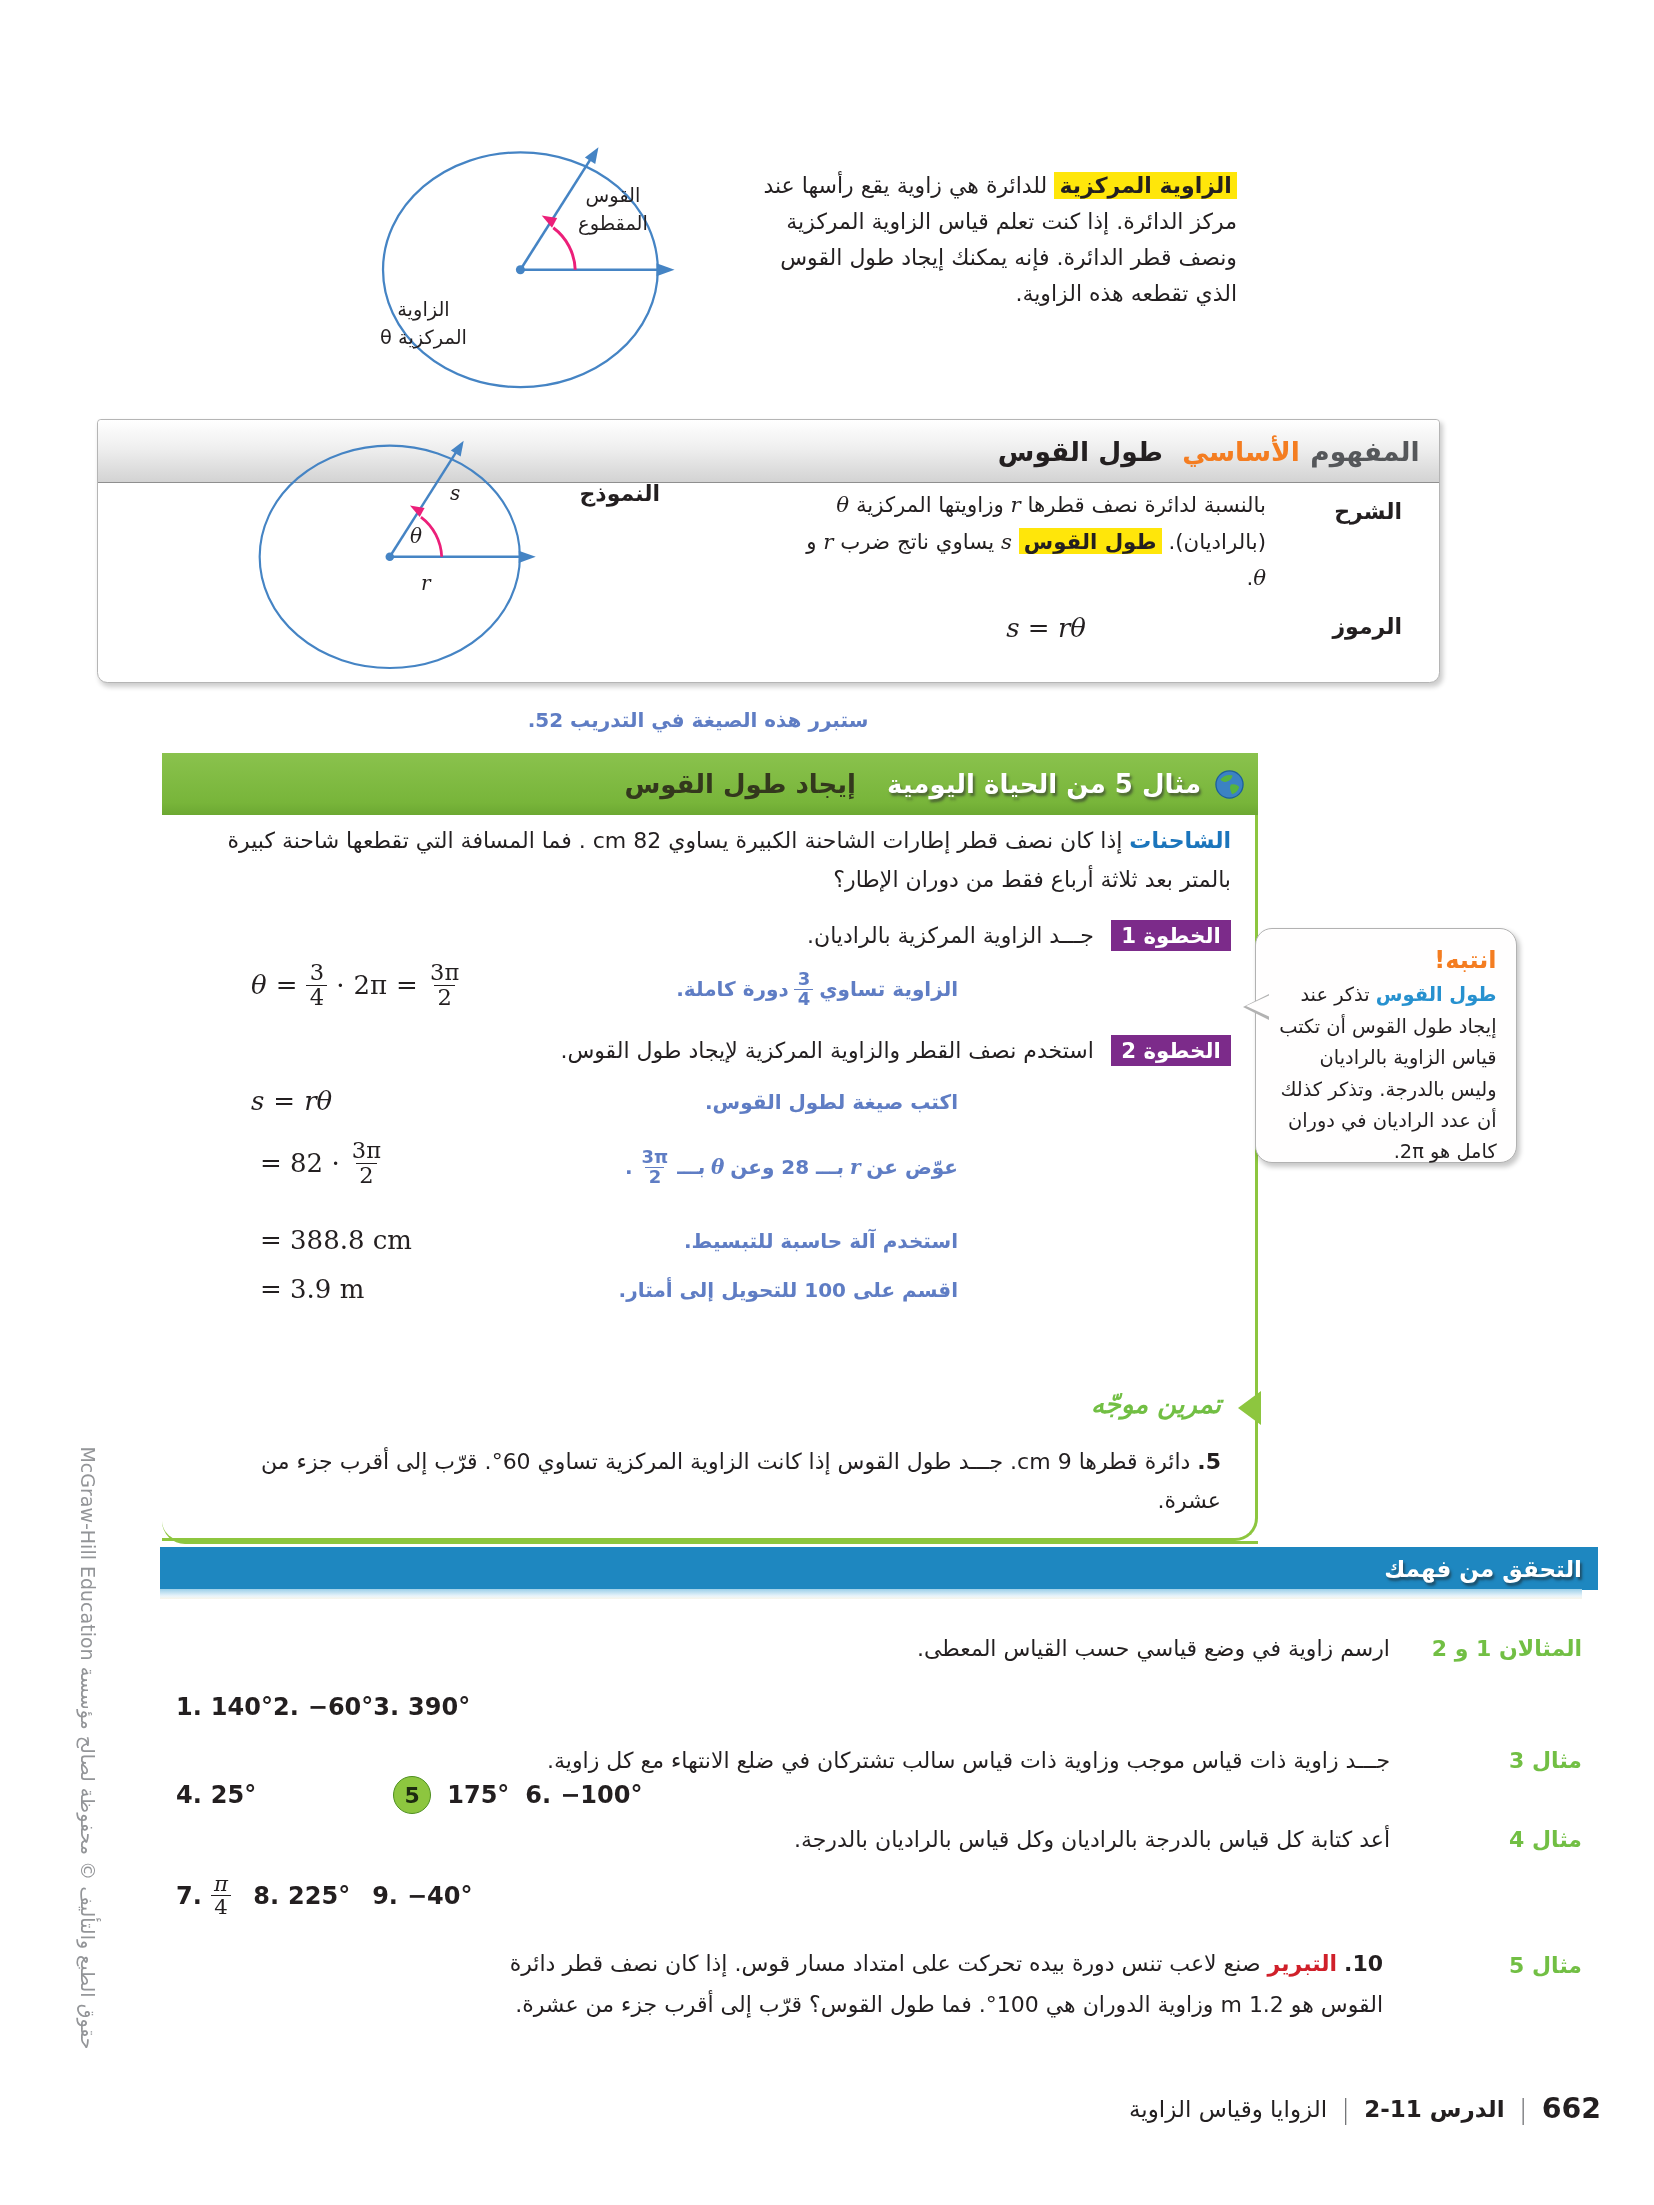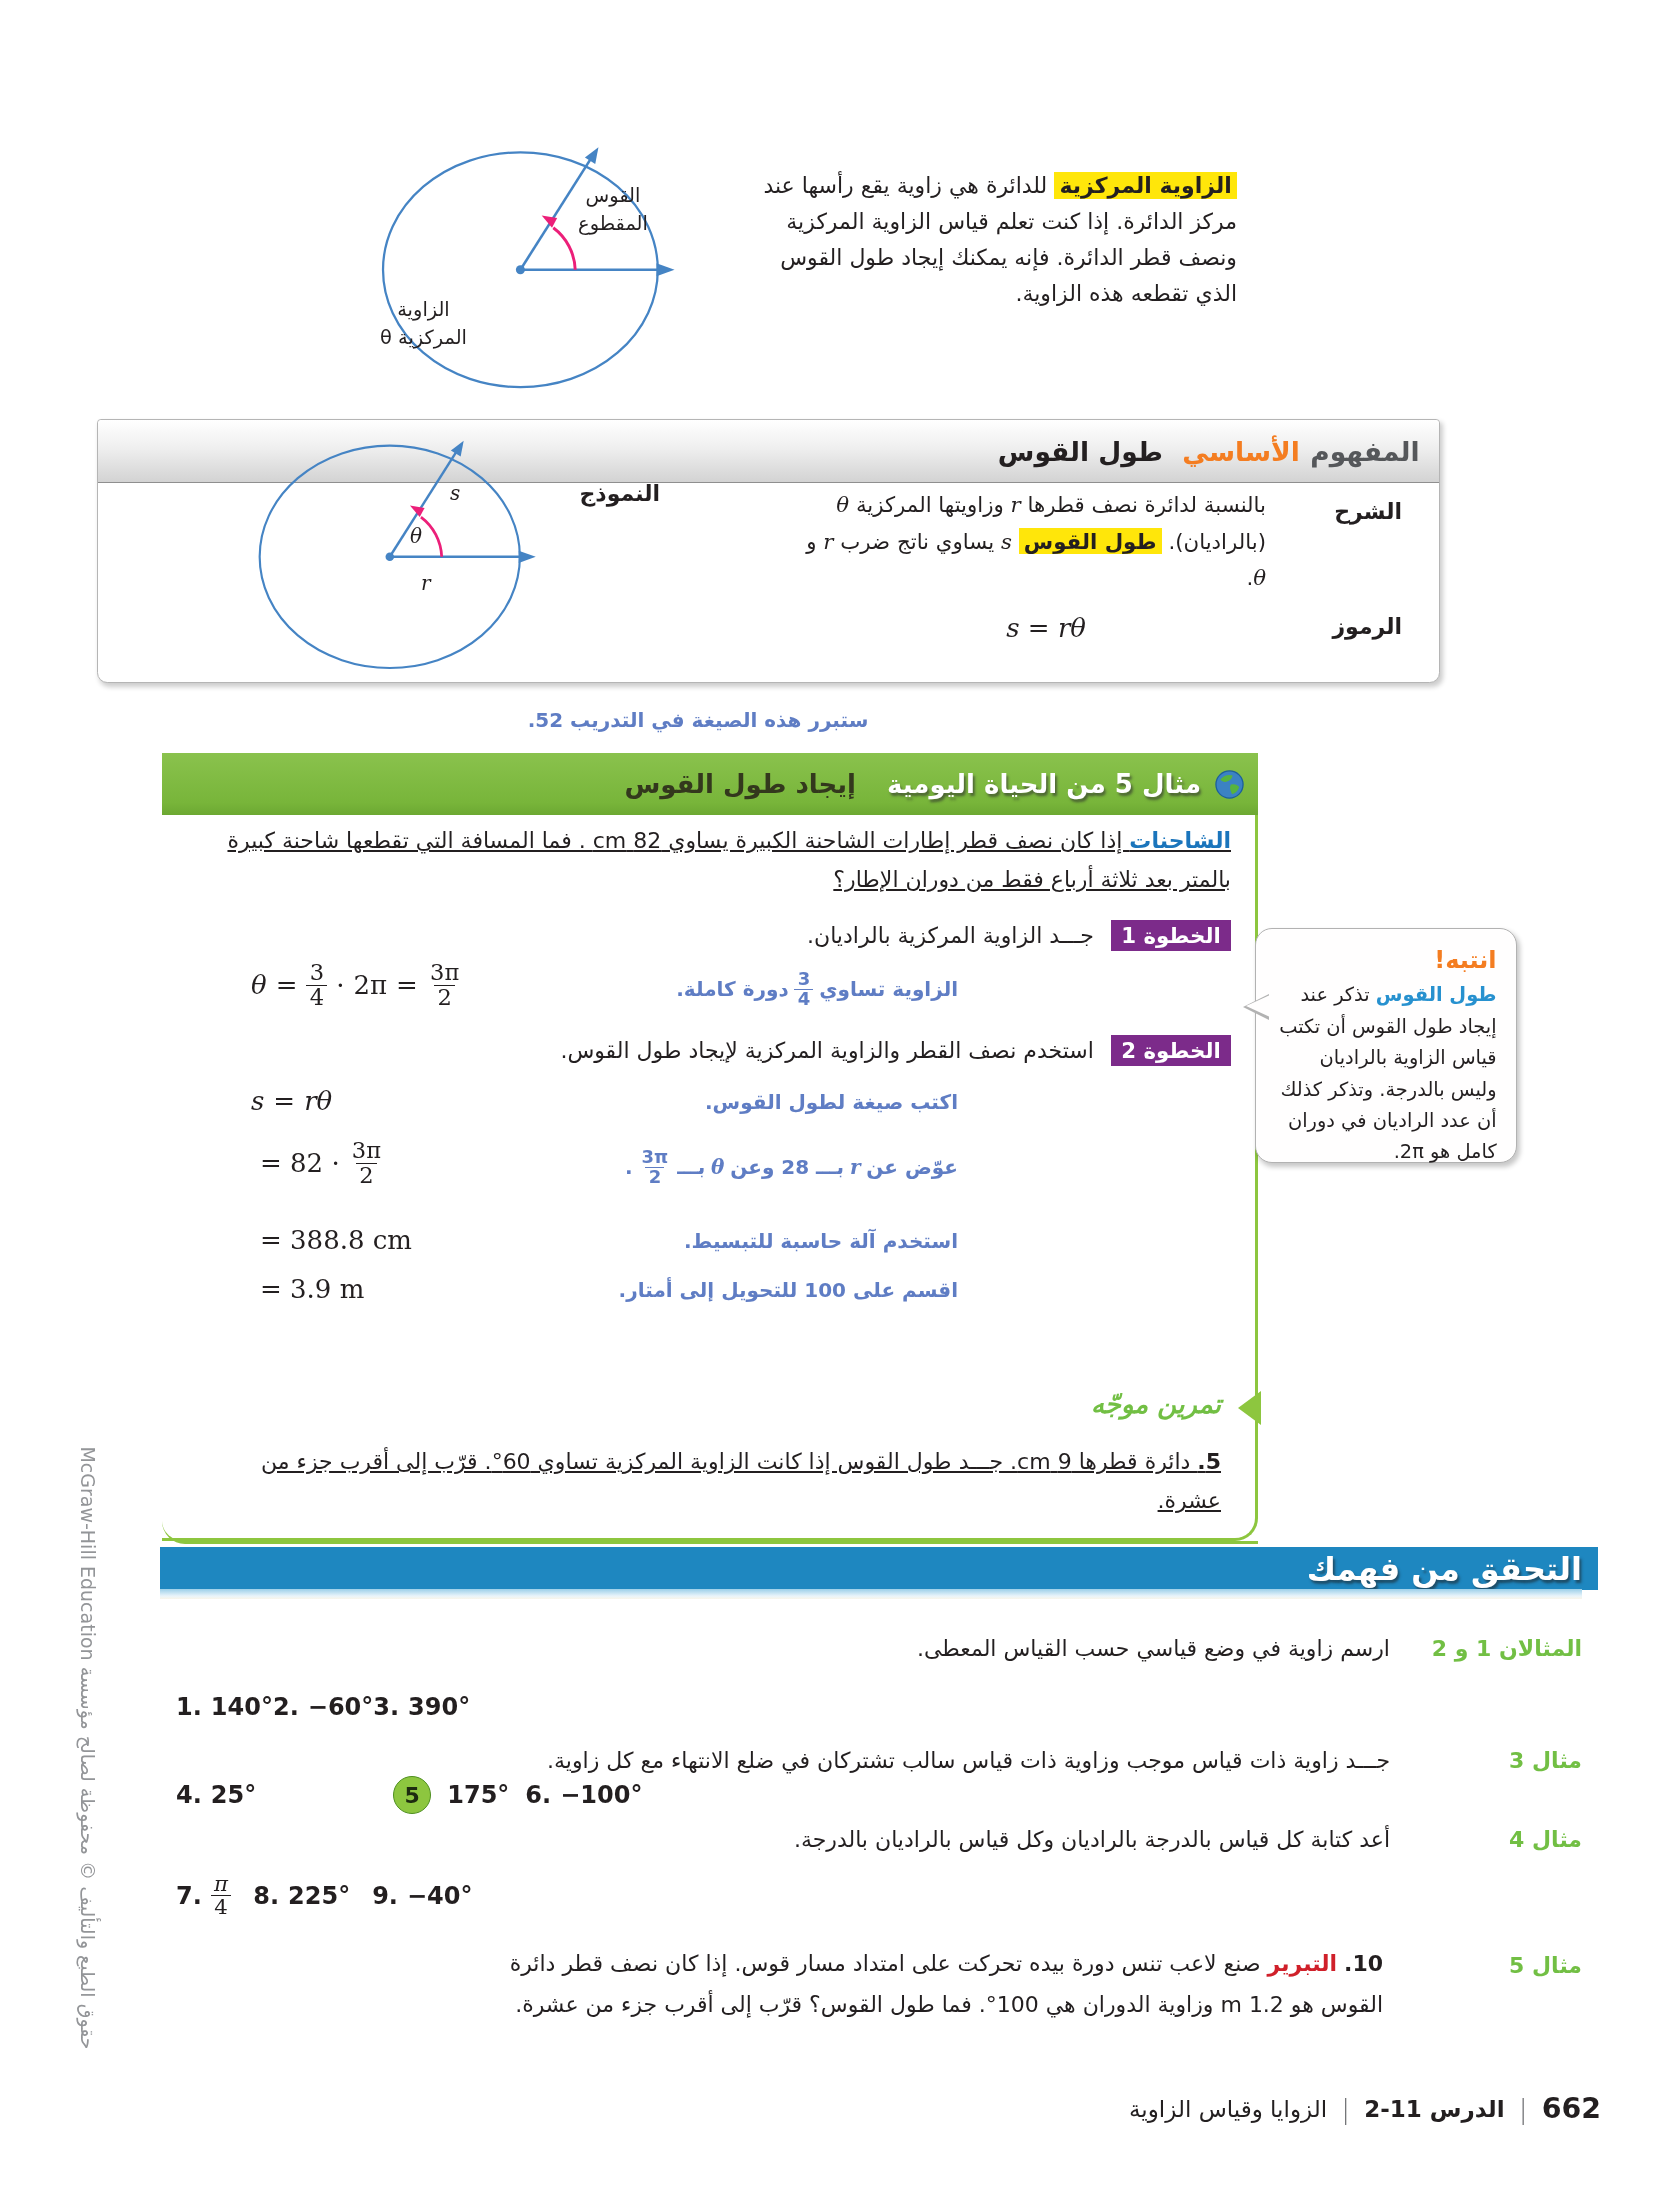--- a/index.html
+++ b/index.html
@@ -61,41 +61,41 @@
   .bubble-title{color:#f47d21;font-weight:bold;font-size:24px;margin:17px 19.4px 5.2px;text-align:right;}
   .bubble-text{margin:0 19.4px;font-size:19.4px;line-height:1.62;text-align:right;}
   .bubble-term{color:#2791cf;font-weight:bold;}
   
   .gp-title{color:#72bf44;font-weight:bold;font-size:26px;font-style:italic;}
   .gp-arrow{position:absolute;width:0;height:0;border-top:17.4px solid transparent;border-bottom:17.4px solid transparent;
             border-right:23px solid #8dc63f;}
   
   .check-bar{left:160px;top:1547px;width:1422px;height:43px;background:#1e87c0;
              display:flex;align-items:center;padding-right:15.5px;}
-  .check-title{color:#fff;font-weight:bold;font-size:32px;text-shadow:1.9px 2.6px 2.6px rgba(30,30,30,.55);}
+  .check-title{color:#fff;font-weight:bold;font-size:23px;text-shadow:1.9px 2.6px 2.6px rgba(30,30,30,.55);}
   .check-strip{left:160px;top:1589px;width:1422px;height:10.3px;
              background:linear-gradient(180deg,#9bcfe9 0%,#e9f4fa 70%,#f8f5ea 100%);}
   .ex-label{position:absolute;color:#72bf44;font-weight:bold;font-size:22px;white-space:nowrap;}
   .ex-instr{position:absolute;font-weight:normal;font-size:22px;white-space:nowrap;text-align:right;}
   .items{position:absolute;direction:ltr;display:flex;align-items:center;font-size:24px;}
   .items b{font-weight:800;margin-right:9px;}
   .items .val{font-weight:600;}
   .circ5{display:inline-flex;width:36px;height:36px;border-radius:50%;background:#8dc63f;border:1.9px solid #4e8f1f;
          align-items:center;justify-content:center;font-weight:800;font-size:22px;color:#1d2b10;}
   .prob10{position:absolute;right:271px;top:1944px;width:918px;font-size:22px;line-height:1.85;text-align:right;}
   .red-kw{color:#d0202a;font-weight:bold;}
   
   .footer{position:absolute;right:53px;top:2092px;display:flex;align-items:center;gap:14.2px;direction:rtl;font-size:23px;}
   .footer .pg{font-weight:800;font-size:28.4px;}
   .footer .sep{color:#6d6e71;font-weight:300;font-size:26px;}
   .footer .lesson{font-weight:800;}
   
   .copyright{position:absolute;left:-286px;top:1735px;width:743px;height:26px;transform:rotate(90deg);
              color:#939598;font-size:19px;text-align:center;direction:rtl;}
-  .conclusion,.problem,.ex5{font-size:22px;line-height:1.78;text-align:right;text-decoration:underline;}
+  .conclusion,.problem,.ex5{font-size:22px;line-height:1.78;text-align:right;}
 </style>
 </head>
 <body>
 
 <p class="abs intro-text"><span class="hl">الزاوية المركزية</span><span> للدائرة هي زاوية يقع رأسها عند مركز الدائرة. إذا كنت تعلم قياس الزاوية المركزية ونصف قطر الدائرة. فإنه يمكنك إيجاد طول القوس الذي تقطعه هذه الزاوية.</span></p>
 
 <div class="abs diagram" style="left:275px;top:142px;">
   <svg width="297" height="258" viewBox="0 0 460 400">
     <ellipse cx="219" cy="198" rx="213" ry="182" fill="none" stroke="#4584c4" stroke-width="3.5"></ellipse>
     <line x1="219" y1="198" x2="436" y2="198" stroke="#4584c4" stroke-width="4"></line>

